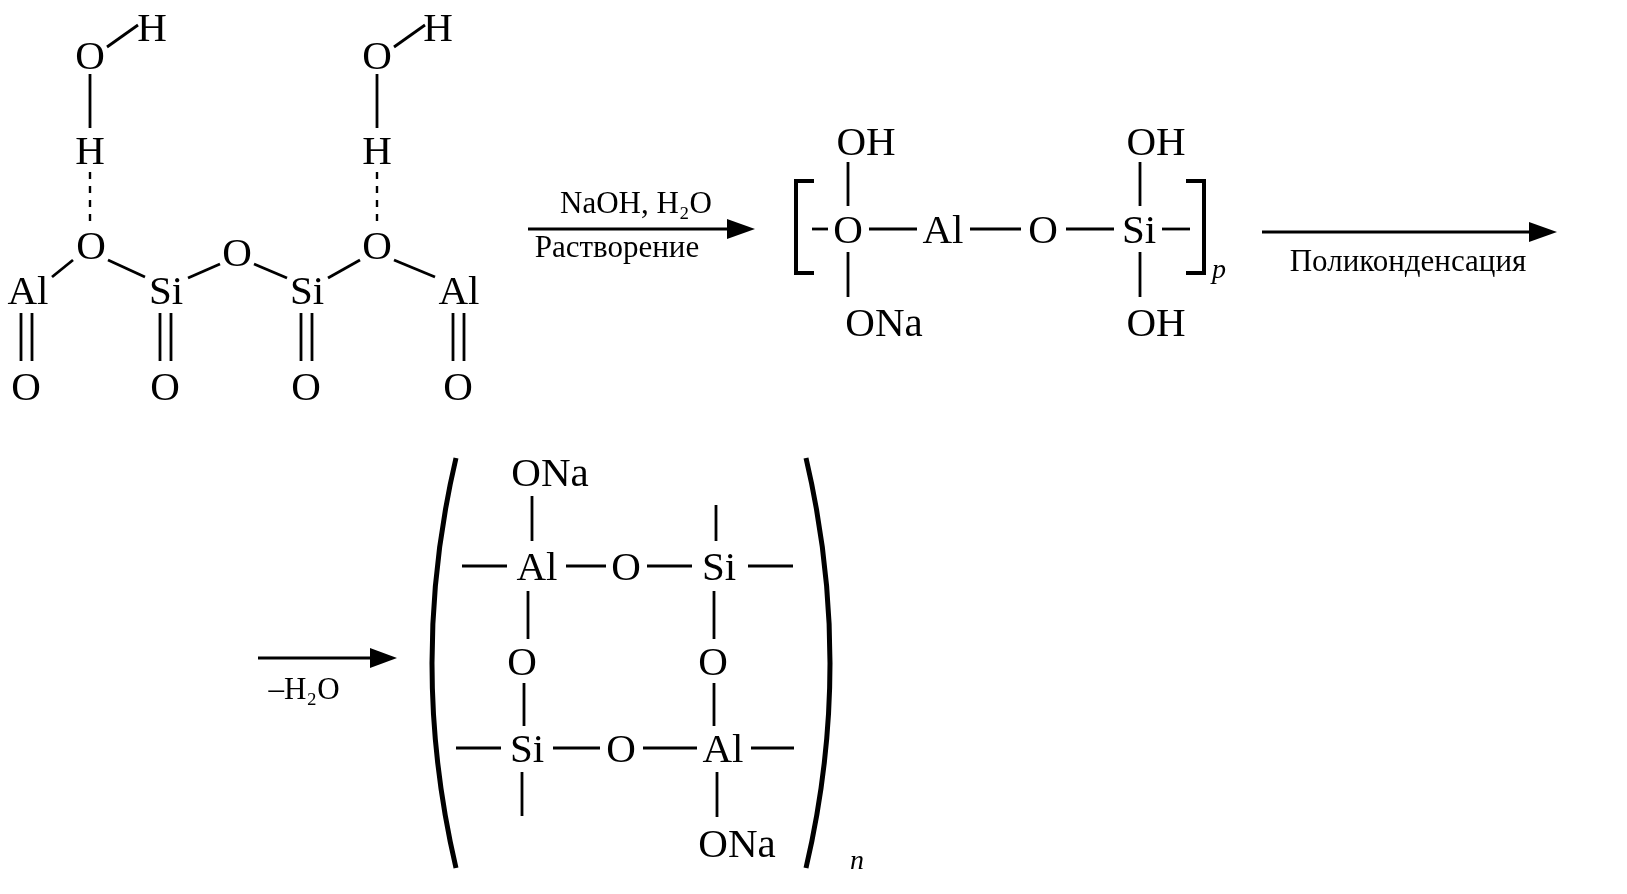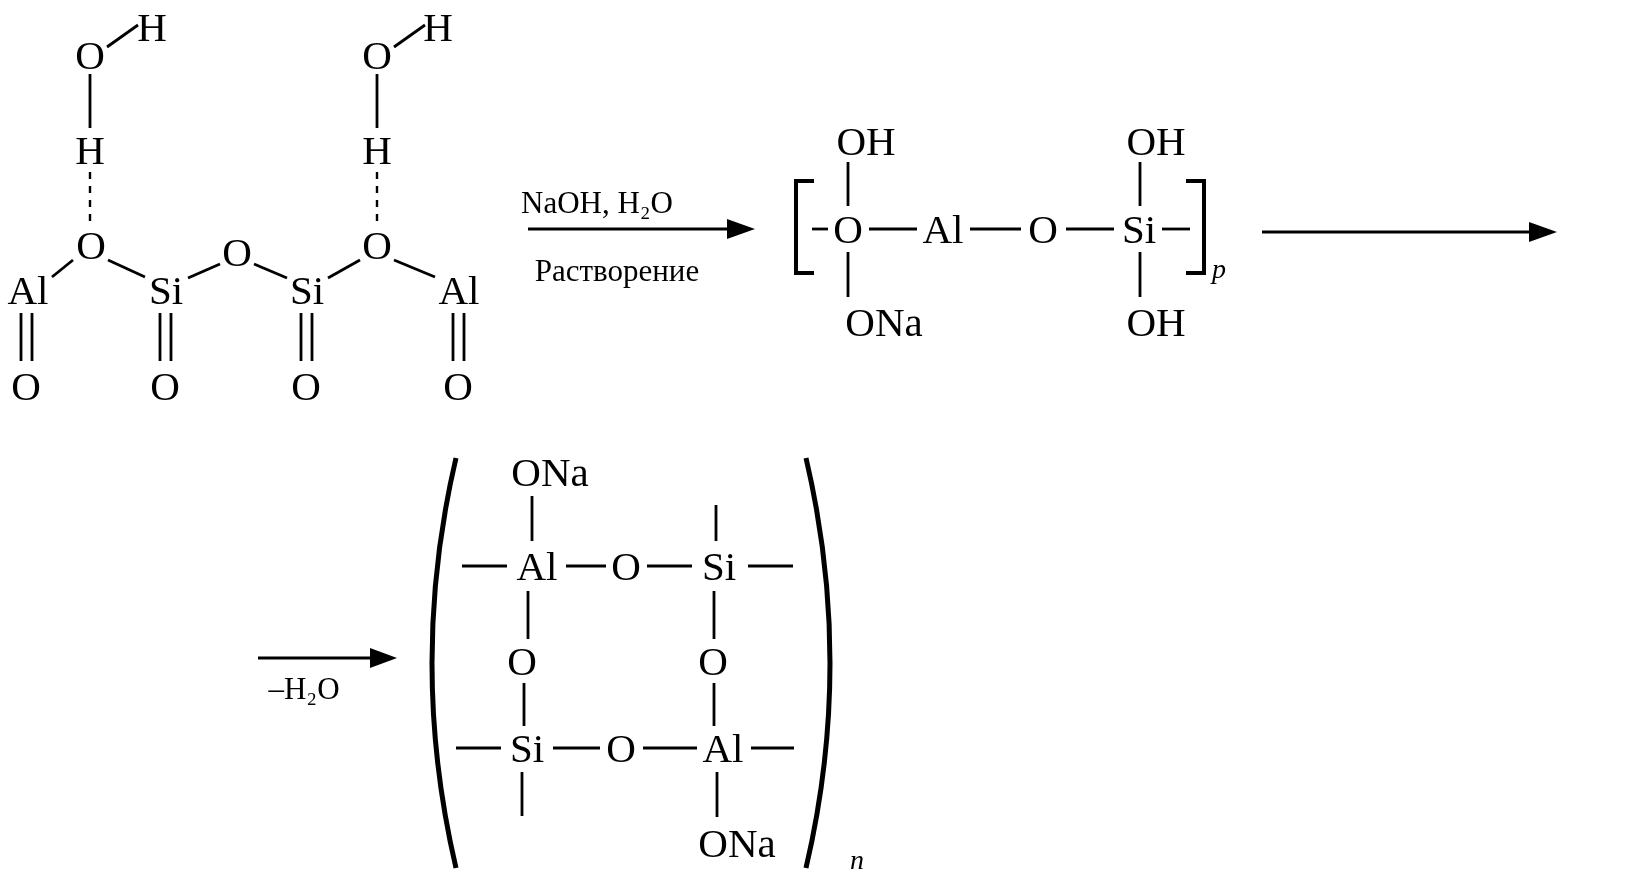--- a/index.html
+++ b/index.html
@@ -138,33 +138,34 @@
   <span class="atom" style="left:166px; top:290px">Si</span>
   <span class="atom" style="left:237px; top:252px">O</span>
   <span class="atom" style="left:307px; top:290px">Si</span>
   <span class="atom" style="left:377px; top:245px">O</span>
   <span class="atom" style="left:459px; top:290px">Al</span>
   <span class="atom" style="left:26px;  top:386px">O</span>
   <span class="atom" style="left:165px; top:386px">O</span>
   <span class="atom" style="left:306px; top:386px">O</span>
   <span class="atom" style="left:458px; top:386px">O</span>
 
-  <span class="rxn" style="left:597px; top:202px">NaOH, H₂O</span>
-  <span class="rxn" style="left:617px; top:270px">Растворение</span>
+  <span class="rxn" style="left:636px; top:202px">NaOH, H₂O</span>
+  <span class="rxn" style="left:617px; top:246px">Растворение</span>
 
   <span class="atom" style="left:866px;  top:141px">OH</span>
   <span class="atom" style="left:848px;  top:229px">O</span>
   <span class="atom" style="left:943px;  top:229px">Al</span>
   <span class="atom" style="left:1043px; top:229px">O</span>
   <span class="atom" style="left:1139px; top:229px">Si</span>
   <span class="atom" style="left:1156px; top:141px">OH</span>
   <span class="atom" style="left:884px;  top:322px">ONa</span>
   <span class="atom" style="left:1156px; top:322px">OH</span>
   <span class="sub-idx" style="left:1219px; top:269px">p</span>
 
+  <span class="rxn" style="left:1408px; top:260px">Поликонденсация</span>
 
   <span class="rxn" style="left:304px; top:688px">–H₂O</span>
 
   <span class="atom" style="left:550px; top:472px">ONa</span>
   <span class="atom" style="left:537px; top:566px">Al</span>
   <span class="atom" style="left:626px; top:566px">O</span>
   <span class="atom" style="left:719px; top:566px">Si</span>
   <span class="atom" style="left:522px; top:661px">O</span>
   <span class="atom" style="left:713px; top:661px">O</span>
   <span class="atom" style="left:527px; top:748px">Si</span>

